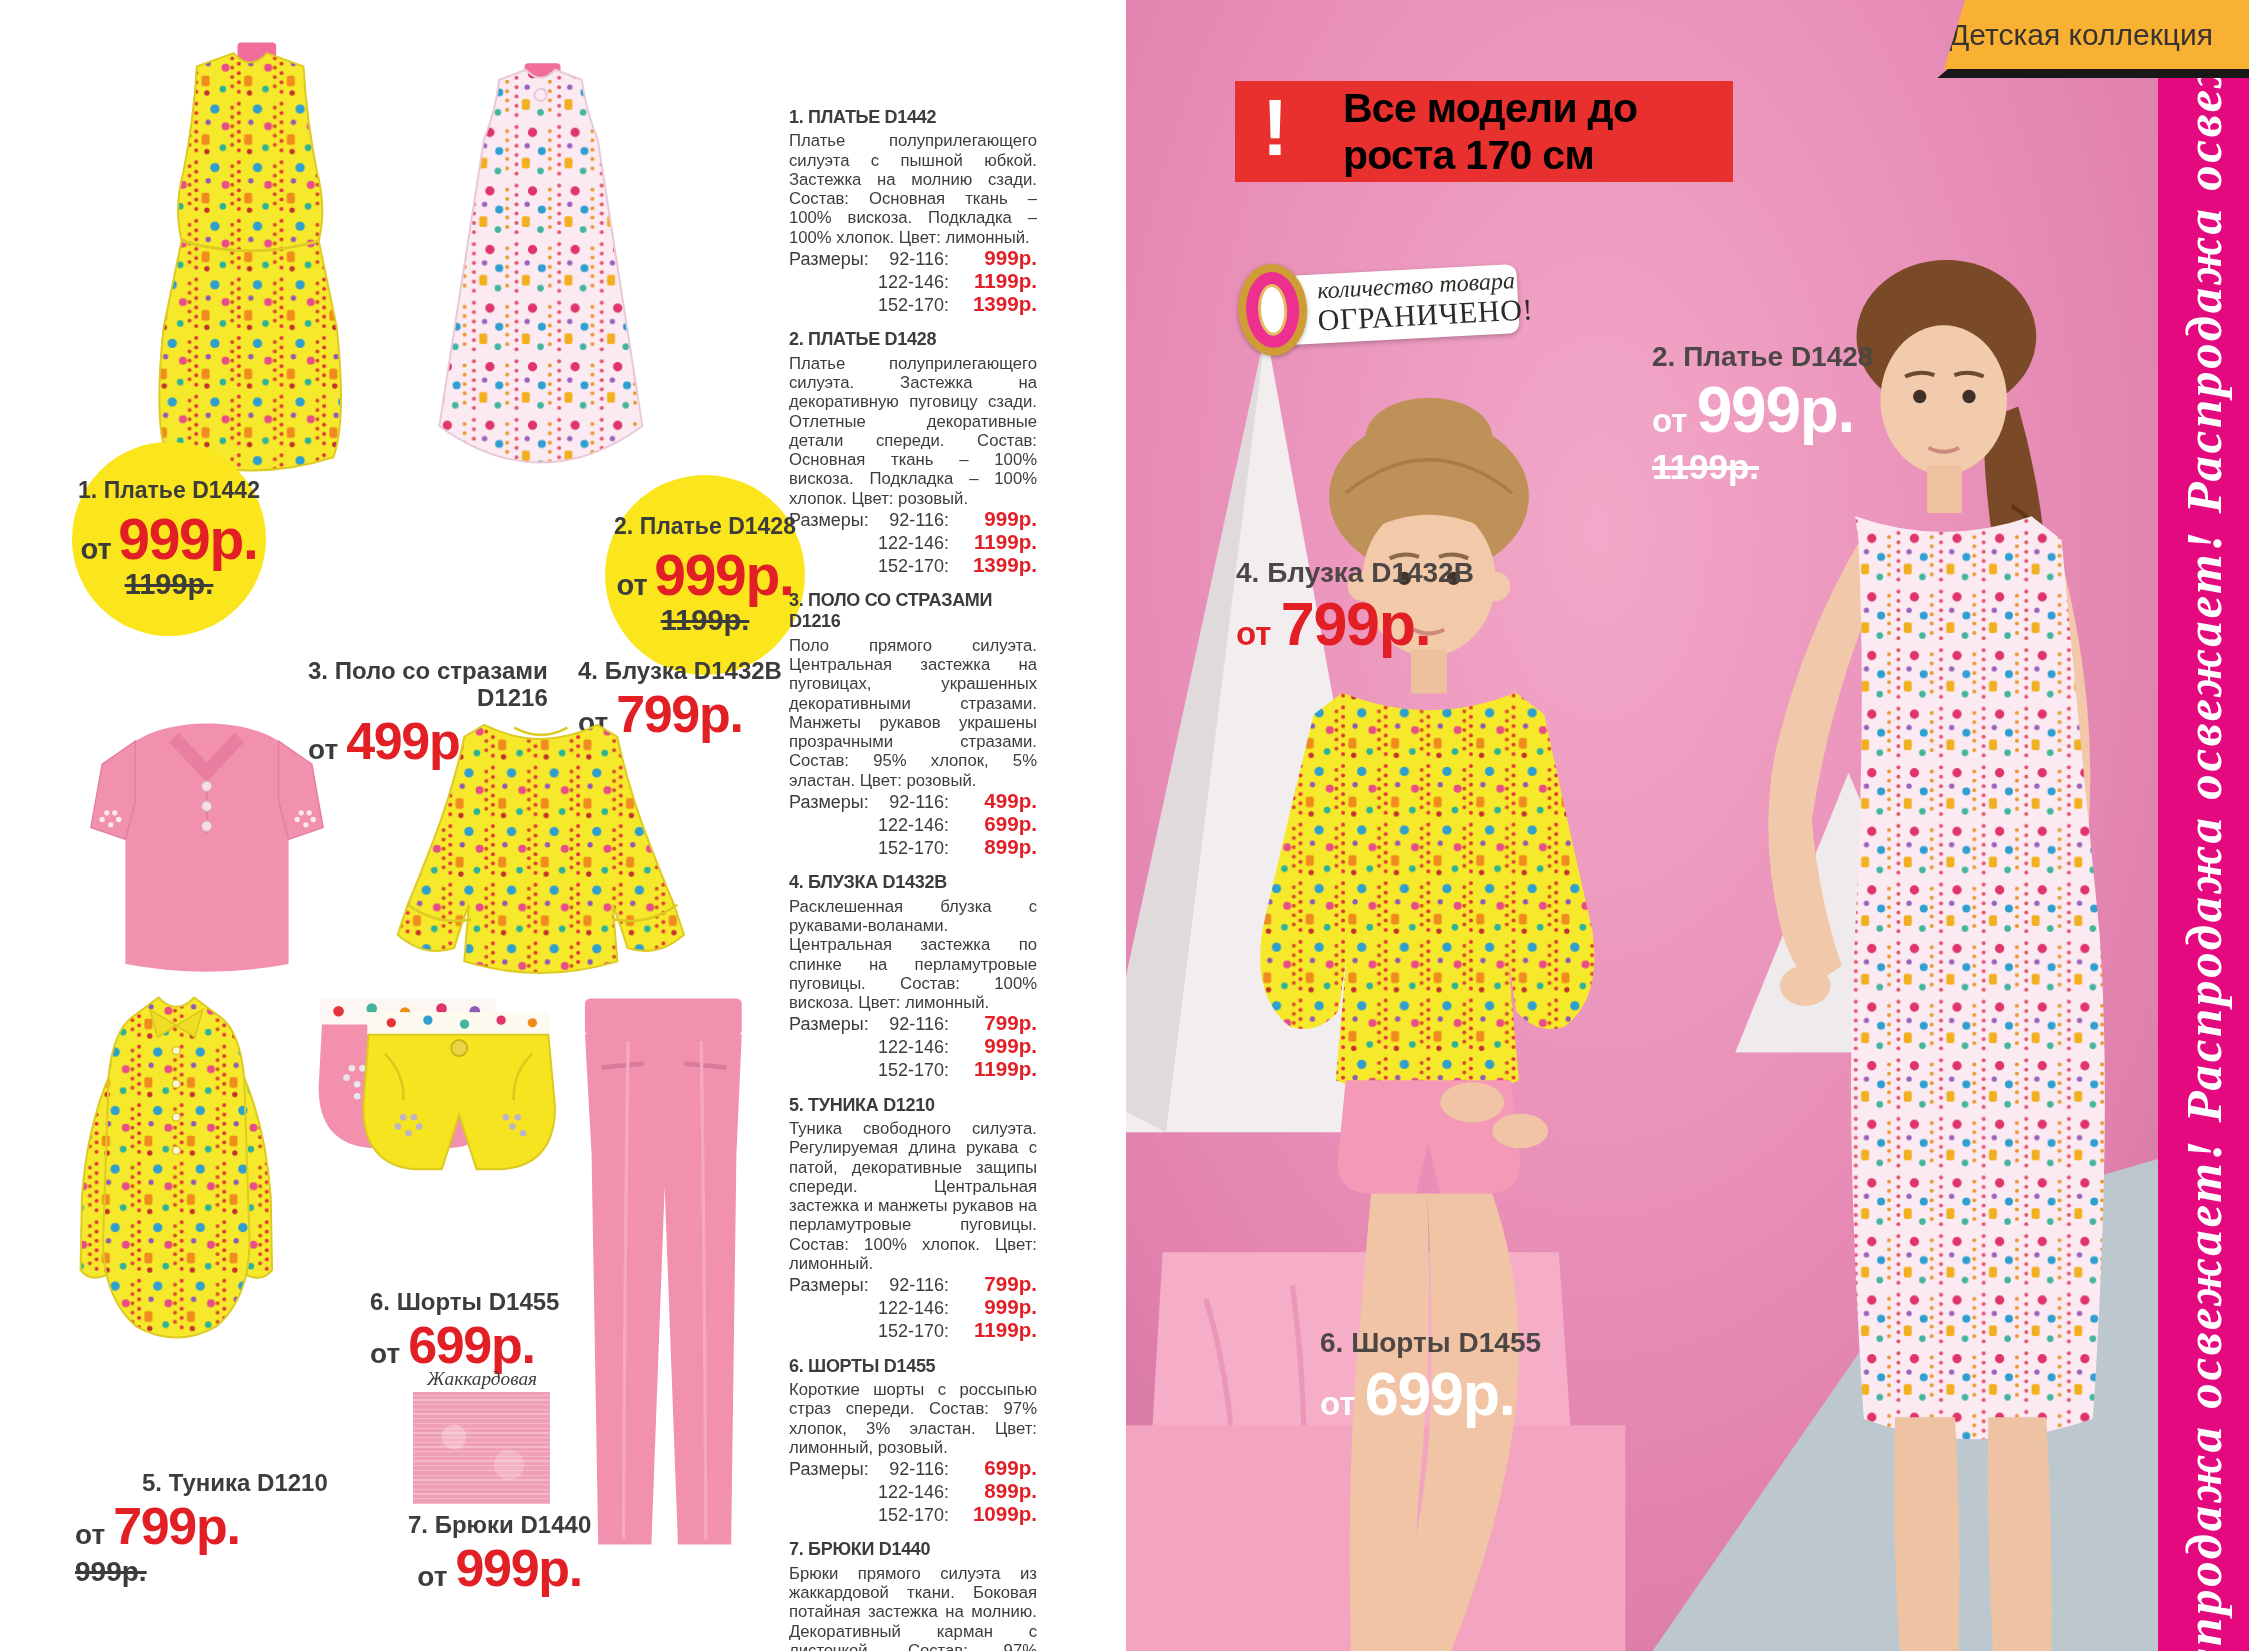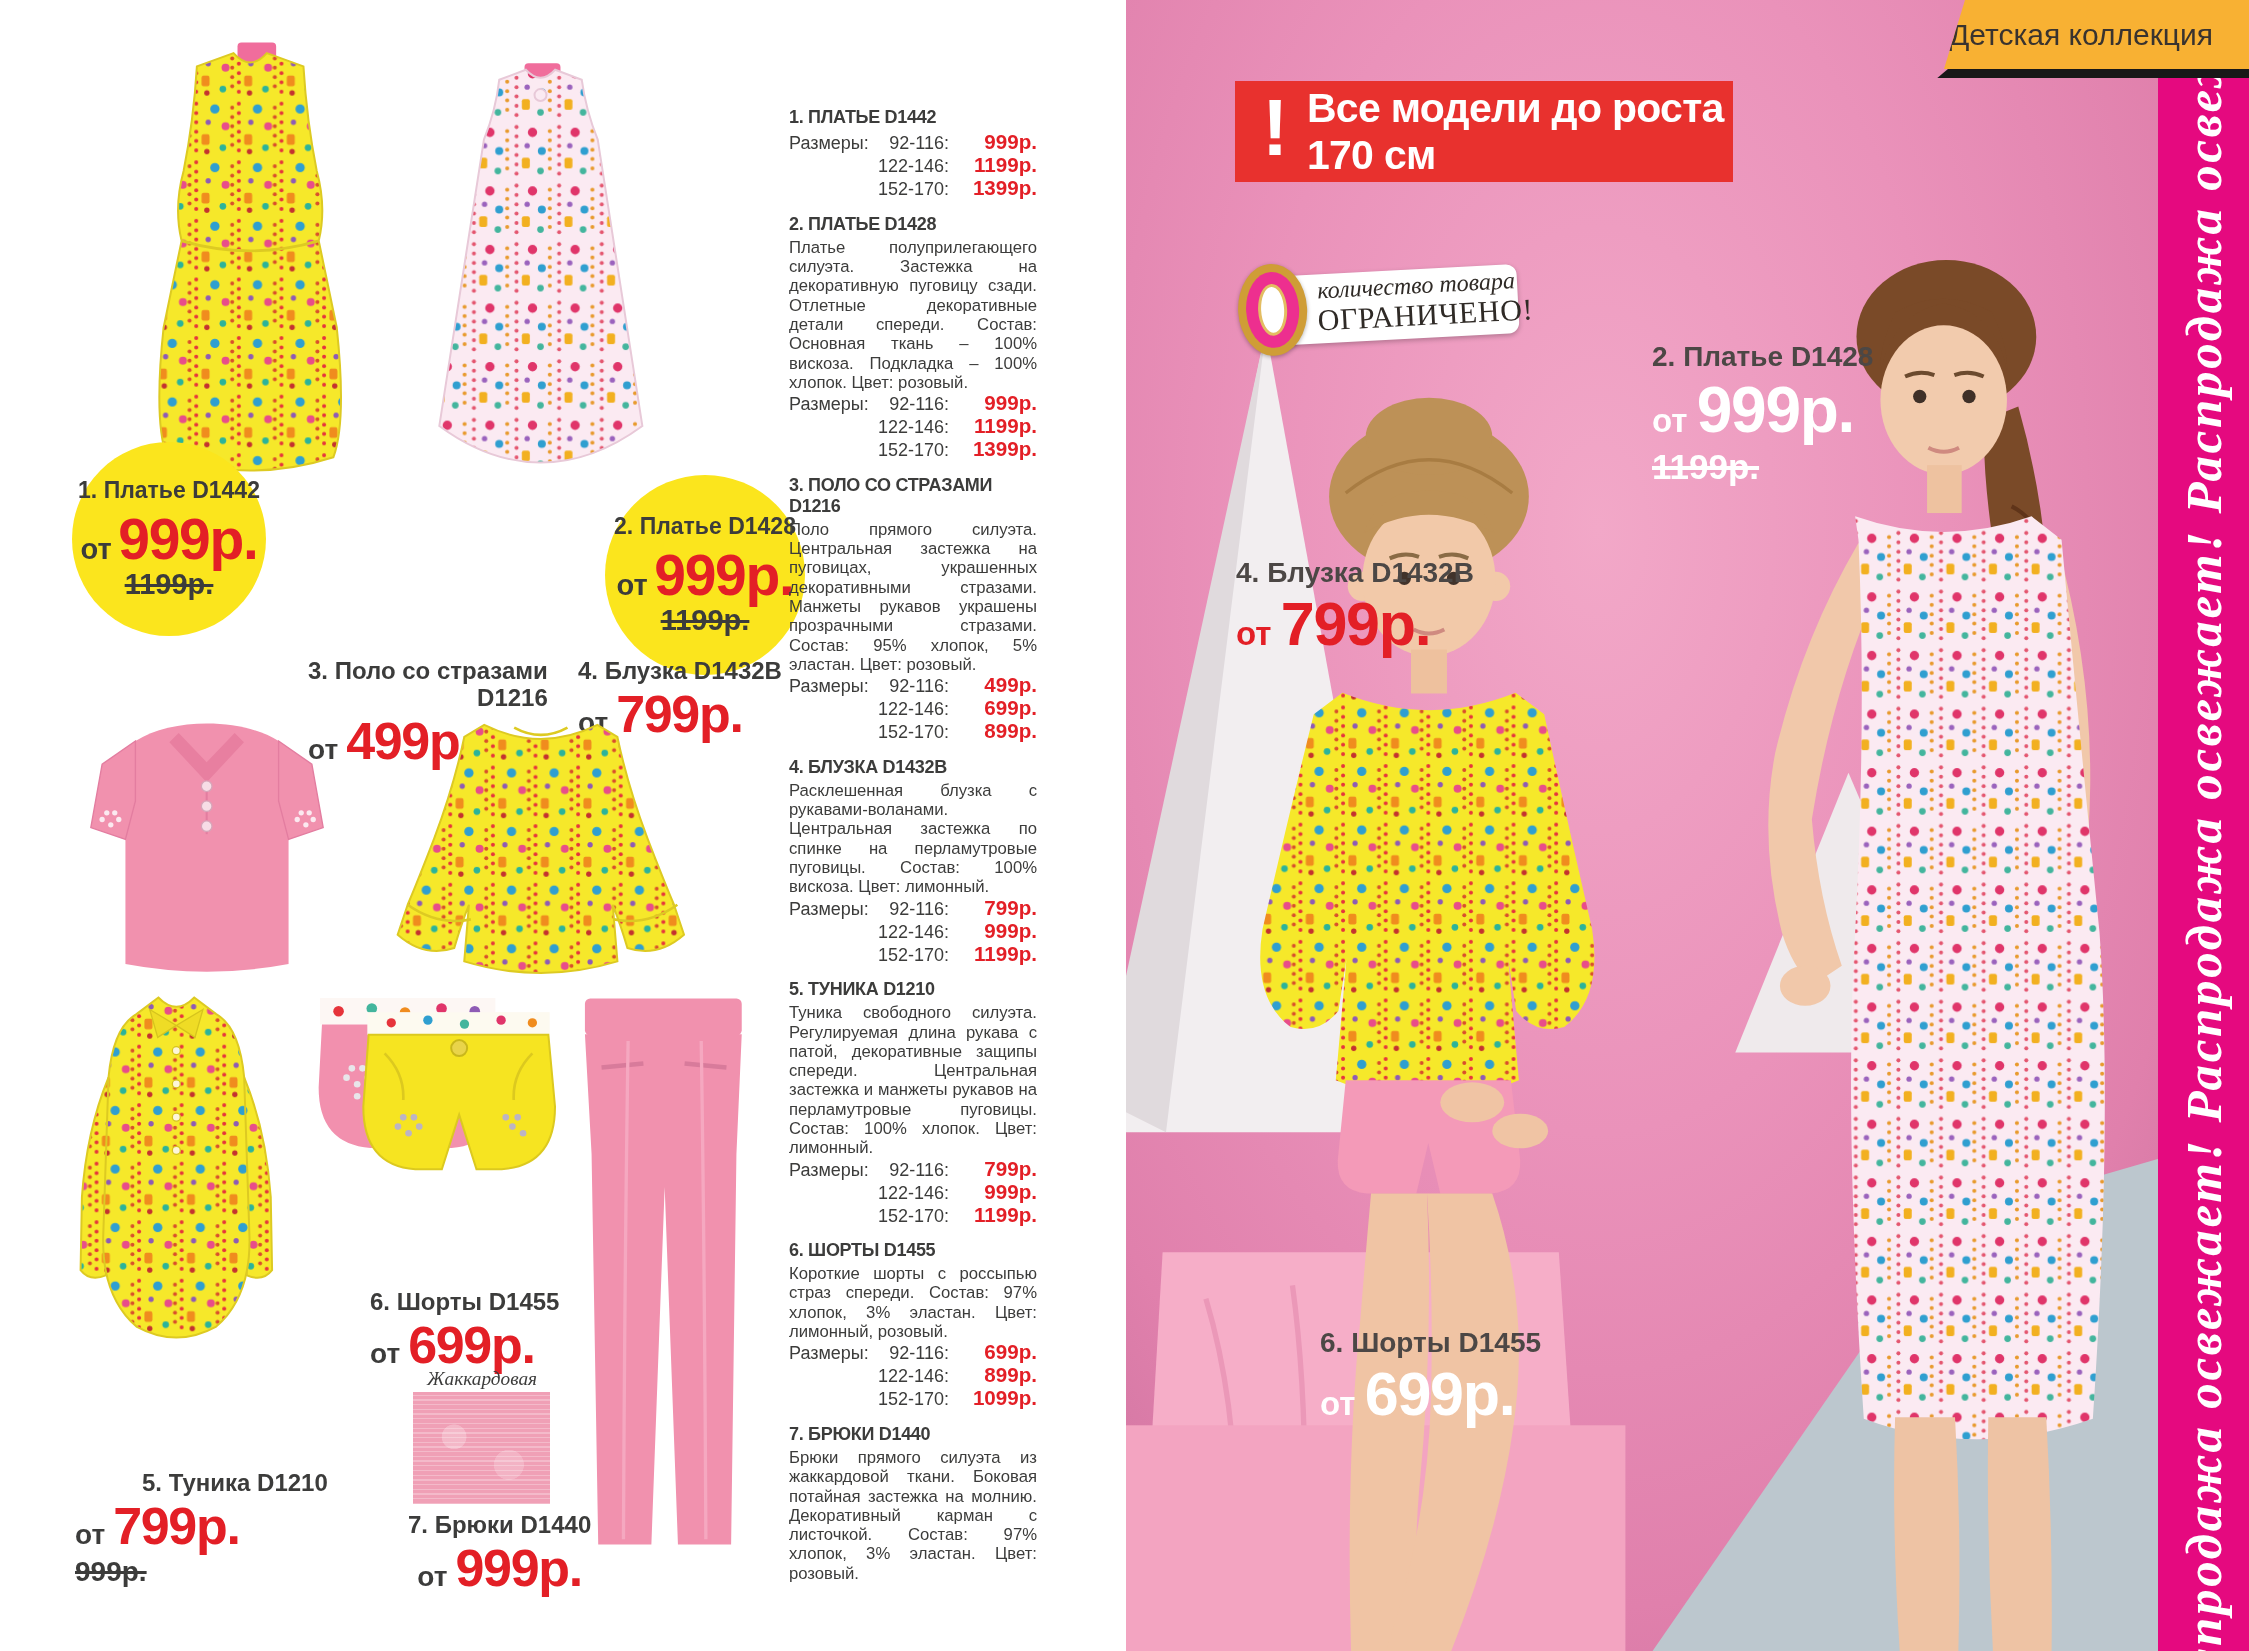--- a/index.html
+++ b/index.html
@@ -42,21 +42,21 @@
   #footer .pg{font-size:39px;font-weight:800;color:#3c3c3b;}
   #footer .br{font-size:31px;color:#868686;letter-spacing:0.7px;}
   #footer .iss{font-size:27px;color:#3c3c3b;}
   
   #photo{position:absolute;left:1126px;top:0;width:1124px;height:1652px;overflow:hidden;
      background:radial-gradient(ellipse at 42% 32%,#f2a8c8 0%,#ea92ba 38%,#e080ac 68%,#c86f9b 92%,#b86590 100%);}
   #photo-figures{position:absolute;left:0;top:0;}
   #banner{position:absolute;left:109px;top:81px;width:498px;height:101px;background:#e8312e;
           display:flex;align-items:center;}
   #banner .mark{font-size:79px;font-weight:800;color:#ffffff;margin:0 18.6px 6.7px 27px;}
-  #banner .btxt{font-size:41px;font-weight:800;color:#ffffff;letter-spacing:-0.7px;}
+  #banner .btxt{font-size:41px;font-weight:800;color:#000000;letter-spacing:-0.7px;margin-left:36px;}
   #stamp{position:absolute;left:112px;top:258px;width:293px;height:93px;transform:rotate(-3deg);}
   #stamp .plate{position:absolute;left:40px;top:13.3px;width:240px;height:69px;background:#ffffff;
           border-radius:10.7px;box-shadow:0 2px 5.3px rgba(0,0,0,.25);}
   #stamp .ring{position:absolute;left:0;top:0;width:69px;height:92px;border-radius:50%;
           background:#cf9d36;box-shadow:0 1.3px 4px rgba(0,0,0,.3);}
   #stamp .ring .r2{position:absolute;inset:8px;border-radius:50%;background:#ed2f8f;}
   #stamp .ring .r3{position:absolute;inset:20px;border-radius:50%;background:#ffffff;
           border:3.3px solid #e3bd62;}
   #stamp .stext{position:absolute;left:79px;top:17.3px;width:200px;text-align:center;
           font-family:"Liberation Serif",serif;color:#2f2a26;}
@@ -308,20 +308,21 @@
       <div class="row">
         <span class="from">от</span>
         <span class="big">799р.</span>
       </div>
       <div class="old">999р.</div>
     </div>
 
     <div id="desc-col">
   <div class="desc-item">
     <div class="dh">1. ПЛАТЬЕ D1442</div>
+    <div class="db">Платье полуприлегающего силуэта с пышной юбкой. Застежка на молнию сзади. Состав: Основная ткань – 100% вискоза. Подкладка – 100% хлопок. Цвет: лимонный.</div>
     <div>
             <div class="size-row">
               <span class="sz-label">Размеры:</span>
               <span class="sz">92-116:</span>
               <span class="pr">999р.</span>
             </div>
             <div class="size-row">
               <span class="sz-label"></span>
               <span class="sz">122-146:</span>
               <span class="pr">1199р.</span>

